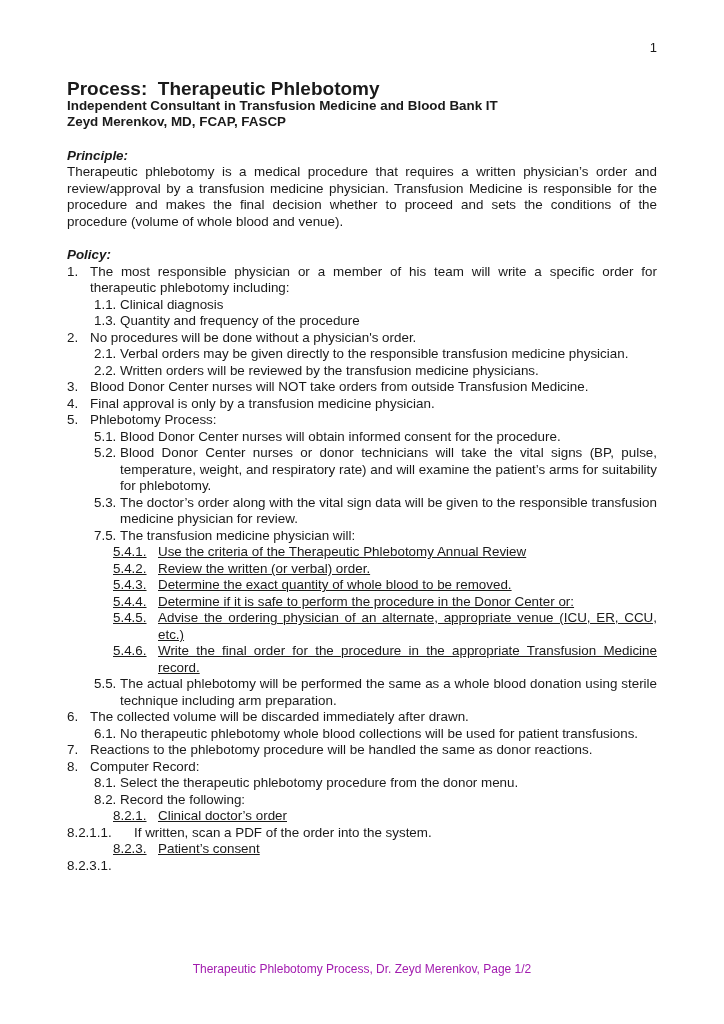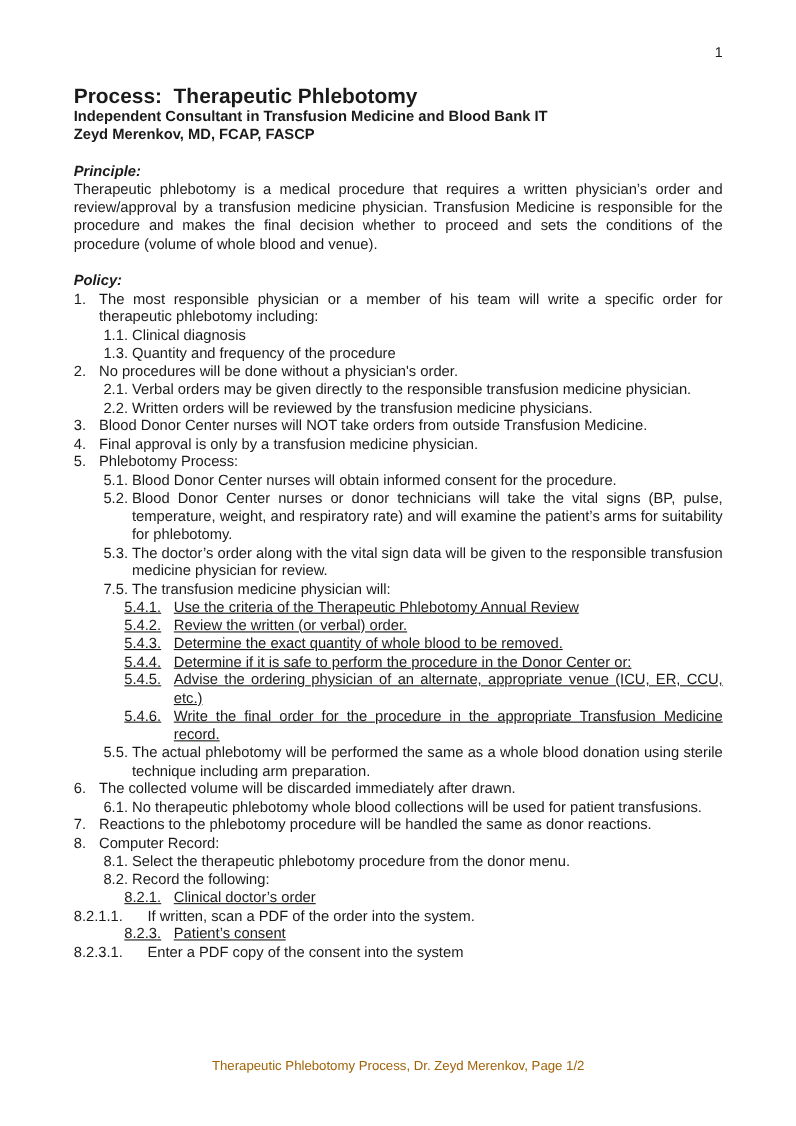--- a/index.html
+++ b/index.html
@@ -67,21 +67,21 @@
   .lvl3 .num { width: 45px; }
   .lvl4 { }
   .lvl4 .num { width: 67px; }
   .footer {
     position: absolute;
     left: 0;
     right: 0;
     top: 961px;
     text-align: center;
     font-size: 12px;
-    color: #a16207;
+    color: #a21caf;
   }
 </style>
 </head>
 <body>
 
 <div class="page">
 
   <div class="page-number">1</div>
 
   <div>
@@ -209,20 +209,19 @@
         <div class="li lvl4">
           <span class="num">8.2.1.1.</span>
           <span class="txt">If written, scan a PDF of the order into the system.</span>
         </div>
         <div class="li lvl3">
           <span class="num">8.2.3.</span>
           <span class="txt">Patient’s consent</span>
         </div>
         <div class="li lvl4">
           <span class="num">8.2.3.1.</span>
-          <span class="txt">Enter a PDF copy of the consent into the system</span>
         </div>
       </div>
   </div>
 
   <div class="footer">Therapeutic Phlebotomy Process, Dr. Zeyd Merenkov, Page 1/2</div>
 
 </div>
 
 </body></html>

